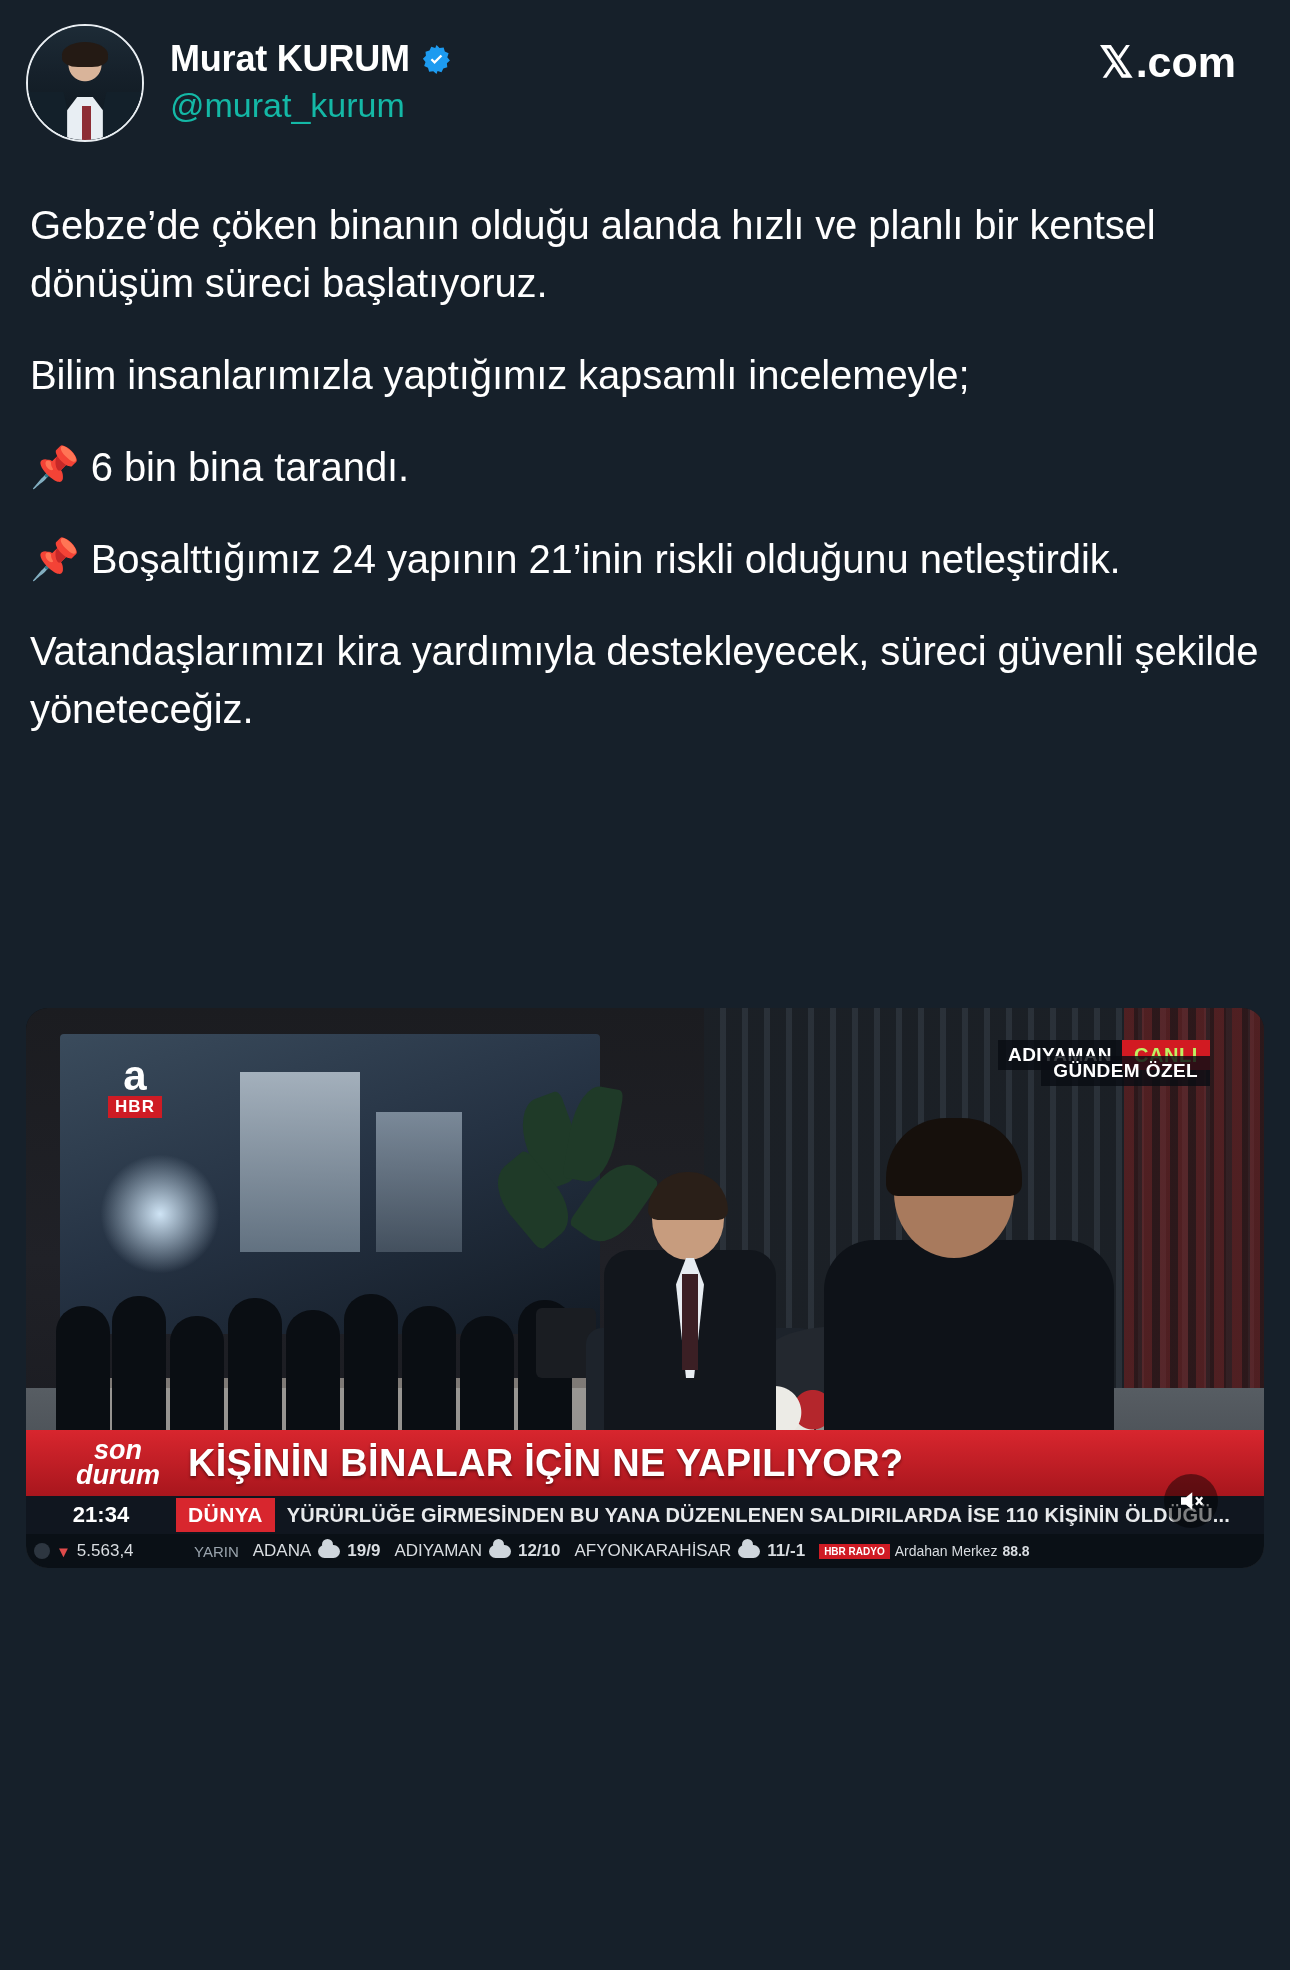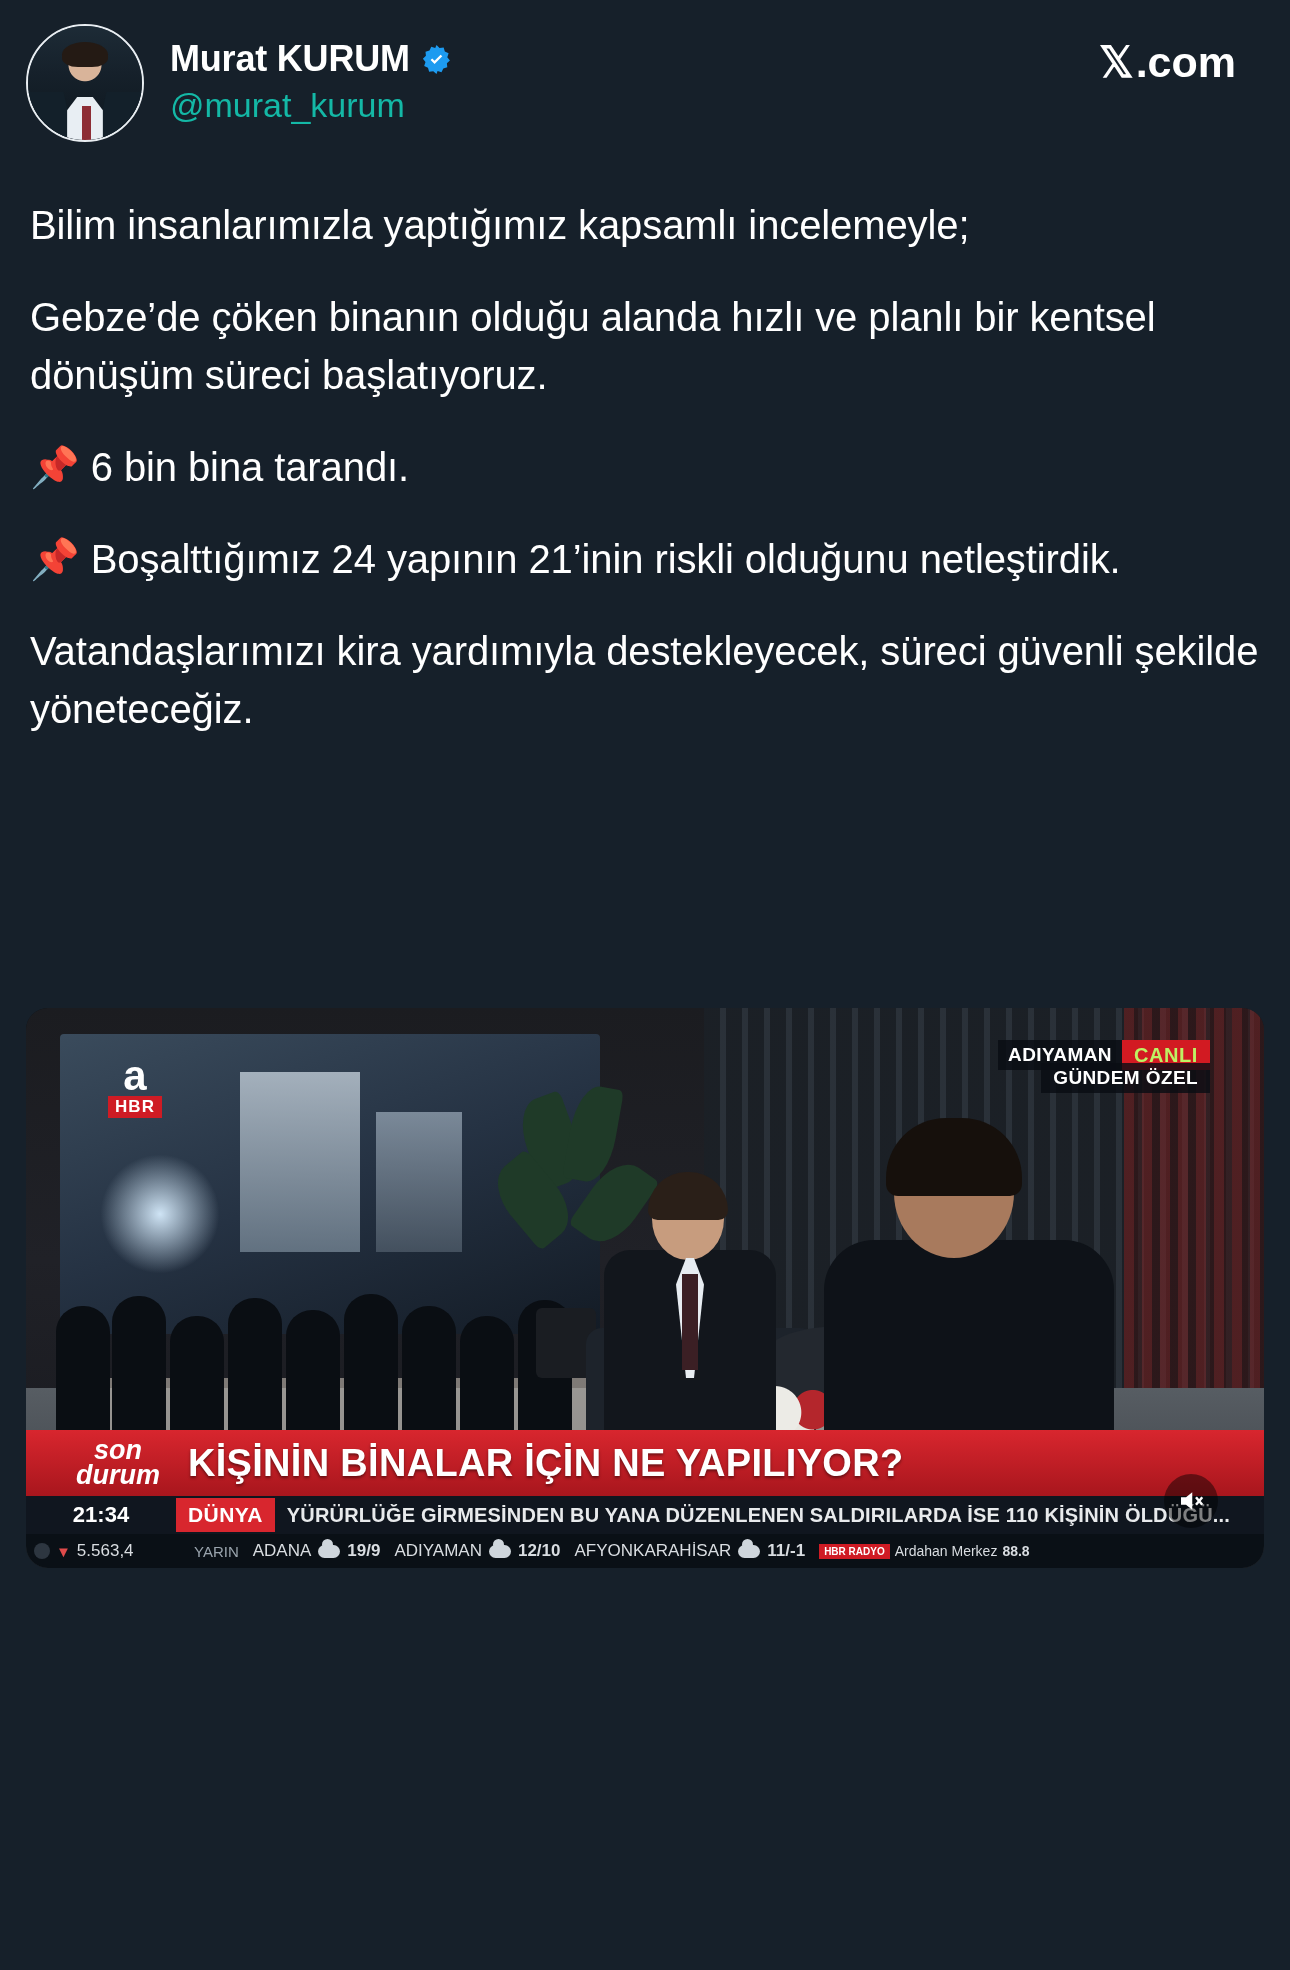--- a/index.html
+++ b/index.html
@@ -340,21 +340,21 @@
   .live .canli {
     background: #d21a22;
     color: #bef264;
     font-size: 20px;
     font-weight: bold;
     padding: 4px 12px;
     letter-spacing: .6px;
   }
   .program {
     position: absolute;
-    right: 54px; top: 55px;
+    right: 54px; top: 48px;
     background: rgba(10,14,20,.82);
     color: #fff;
     font-size: 19px;
     font-weight: bold;
     padding: 4px 12px;
     letter-spacing: .4px;
   }
 
   
   .lower3 {
@@ -498,22 +498,22 @@
       <div class="handle">@murat_kurum</div>
     </div>
 
     <div class="brand">
       <span class="x-glyph">𝕏</span>
       <span>.com</span>
     </div>
   </div>
 
   <div class="tweet-text">
+    <p>Gebze’de çöken binanın olduğu alanda hızlı ve planlı bir kentsel dönüşüm süreci başlatıyoruz.</p>
     <p>Bilim insanlarımızla yaptığımız kapsamlı incelemeyle;</p>
-    <p>Gebze’de çöken binanın olduğu alanda hızlı ve planlı bir kentsel dönüşüm süreci başlatıyoruz.</p>
     <p>📌 6 bin bina tarandı.</p>
     <p>📌 Boşalttığımız 24 yapının 21’inin riskli olduğunu netleştirdik.</p>
     <p>Vatandaşlarımızı kira yardımıyla destekleyecek, süreci güvenli şekilde yöneteceğiz.</p>
   </div>
 
   <div class="media">
     <div class="tv">
 
       <div class="blinds"></div>
       <div class="blinds2"></div>

